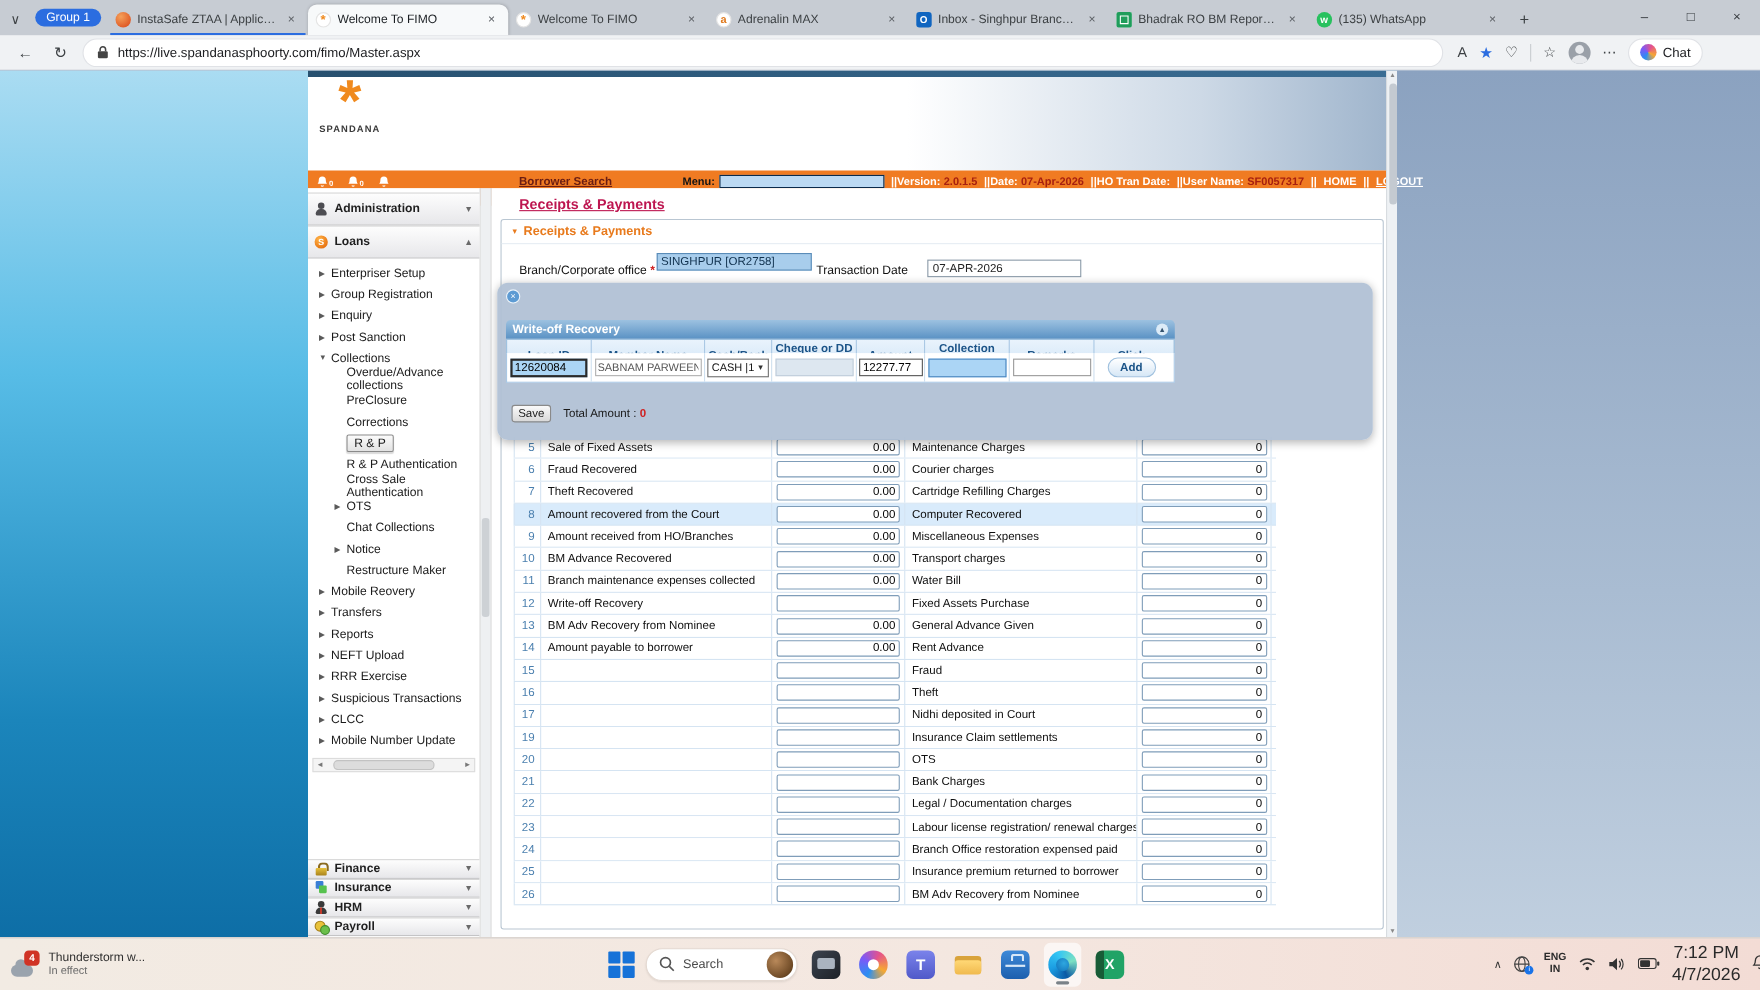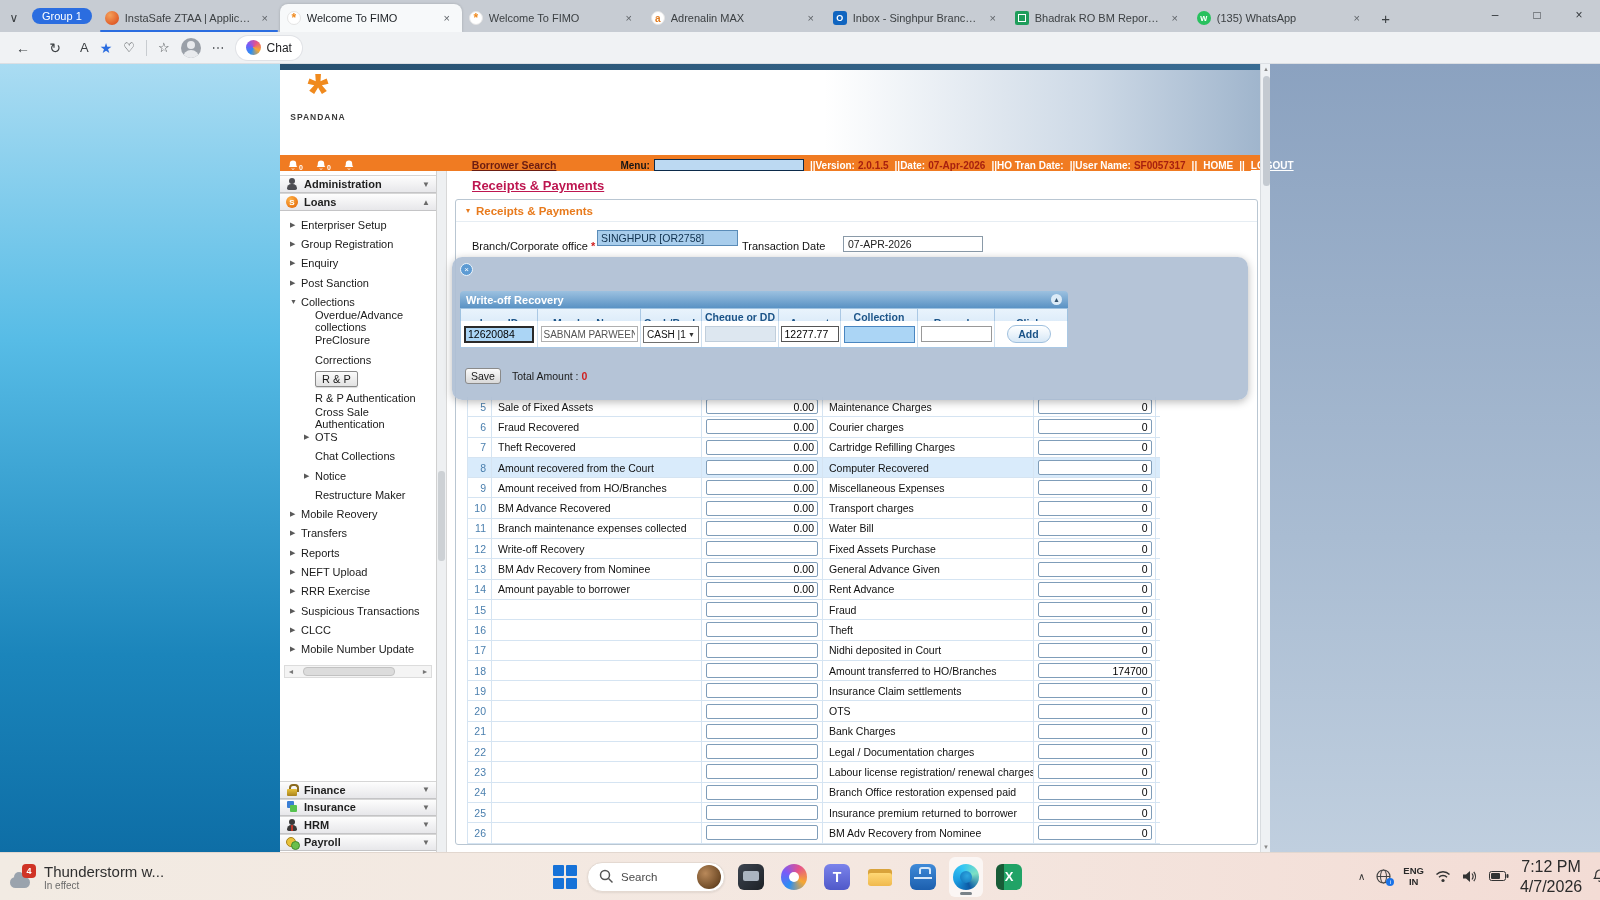--- a/index.html
+++ b/index.html
@@ -62,21 +62,21 @@
   .bs-link{margin-left:118px;color:#6b1d12;text-decoration:underline;font-size:10.5px}
   .menu-lab{margin-left:64px;color:#151515}
   .menu-input{margin-left:4px;width:150px;height:12px;background:#bcd9f2;border:1px solid #0b2a4a}
   .mseg{margin-left:6px}
   .mval{color:#a7200f;margin-left:3px}
   .mwhite{color:#fff}
   .logout-link{text-decoration:underline}
 
   
   .sidebar{position:absolute;left:0;top:107px;width:157px;height:681px;background:#fff;border-right:1px solid #d0d0d0;padding-top:4px;overflow:hidden}
-  .acc{height:18px;display:flex;align-items:center;gap:6px;padding:0 6px;background:linear-gradient(180deg,#fdfdfd,#e7e7ea);border-top:1px solid #d6d6d6;border-bottom:1px solid #c4c4c6;font-weight:bold;color:#1f1f1f;font-size:11px}
+  .acc{height:30px;display:flex;align-items:center;gap:6px;padding:0 6px;background:linear-gradient(180deg,#fdfdfd,#e7e7ea);border-top:1px solid #d6d6d6;border-bottom:1px solid #c4c4c6;font-weight:bold;color:#1f1f1f;font-size:11px}
   .acc-label{flex:1}
   .acc-chev{color:#6a6a6a;font-size:8px}
   .side-items{margin-top:4px}
   .side-item{height:19.3px;display:flex;align-items:center;padding-left:10px;font-size:11px;color:#1a1a1a;cursor:default}
   .side-item.l2{padding-left:24px}
   .side-item .tri{width:11px;flex:none;color:#5a5a5a;font-size:7px}
   .side-item.ar .tri::before{content:"▶"}
   .side-item.ad .tri::before{content:"▼"}
   .side-item.sel .side-label{border:1px solid #8a8a8a;background:linear-gradient(#fbfbfb,#e2e2e2);padding:1px 6px;border-radius:2px;box-shadow:0 1px 1px rgba(0,0,0,.15)}
   .hscroll{margin:6px 4px 0 4px;height:13px;border:1px solid #dcdcdc;background:#f4f4f4;display:flex;align-items:center}
@@ -162,21 +162,21 @@
   .pgsb-up{top:0}.pgsb-down{bottom:0}
   .pgsb-thumb{position:absolute;left:1.5px;top:12px;width:7px;height:110px;background:#c4cad1;border-radius:4px}
 
   
   .taskbar{position:absolute;left:0;top:852px;width:1600px;height:48px;background:linear-gradient(90deg,#f2ebe3 0%,#f4e7e0 55%,#f3dcd5 100%);border-top:1px solid #e2d7cf}
   .weather{position:absolute;left:10px;top:0;height:100%;display:flex;align-items:center;gap:8px}
   .weather-ico{width:26px;height:26px;position:relative}
   .weather-cloud{position:absolute;left:0;bottom:2px;width:20px;height:11px;background:#9aa3ad;border-radius:6px}
   .weather-cloud::before{content:"";position:absolute;left:4px;top:-5px;width:10px;height:10px;border-radius:50%;background:#9aa3ad}
   .weather-badge{position:absolute;right:0;top:0;width:14px;height:14px;border-radius:4px;background:#d03325;color:#fff;font-size:9px;font-weight:bold;display:flex;align-items:center;justify-content:center}
-  .weather-t1{font-size:15px;color:#2e2e2e}
+  .weather-t1{font-size:11px;color:#2e2e2e}
   .weather-t2{font-size:10px;color:#6a6a6a}
   .tb-center{position:absolute;left:552px;top:0;height:100%;display:flex;align-items:center;gap:9px}
   .win-start{width:26px;height:26px;display:grid;grid-template-columns:11px 11px;grid-template-rows:11px 11px;gap:2px;align-content:center;justify-content:center}
   .win-start span{background:#1672d8;border-radius:1px}
   .search-pill{width:138px;height:30px;border-radius:15px;background:#fff;border:1px solid #e4d9d1;display:flex;align-items:center;gap:7px;padding:0 3px 0 11px;box-shadow:0 1px 2px rgba(0,0,0,.08)}
   .search-text{flex:1;color:#4a4a4a;font-size:11.5px}
   .search-img{width:24px;height:24px;border-radius:50%;background:radial-gradient(circle at 35% 35%,#b9895a,#6e4a26 70%,#3e2a12)}
   .tb-app{width:34px;height:40px;display:flex;align-items:center;justify-content:center;position:relative}
   .tb-app.active{background:rgba(255,255,255,.65);border-radius:6px}
   .tb-app.active::after{content:"";position:absolute;left:11px;bottom:2px;width:12px;height:3px;border-radius:2px;background:#7a8288}
@@ -252,20 +252,27 @@
     <div class="win-controls">
       <span class="winbtn">–</span>
       <span class="winbtn">□</span>
       <span class="winbtn">×</span>
     </div>
   </div>
 
   <div class="addrbar">
     <span class="nav-ico">←</span>
     <span class="nav-ico">↻</span>
+    <div class="urlbox">
+      <svg width="11" height="13">
+          <rect x="1" y="5.5" width="9" height="6.5" rx="1.2" fill="#444"></rect>
+          <path d="M3 5.5V4a2.5 2.5 0 0 1 5 0v1.5" fill="none" stroke="#444" stroke-width="1.4"></path>
+        </svg>
+      <span class="url-text">https://live.spandanasphoorty.com/fimo/Master.aspx</span>
+    </div>
     <div class="addr-right">
       <span class="ai">A</span>
       <span class="star-blue">★</span>
       <span class="ai">♡</span>
       <span class="addr-sep"></span>
       <span class="ai">☆</span>
       <span class="avatar"></span>
       <span class="ai">⋯</span>
       <div class="chat-pill">
         <span class="copilot-dot"></span>
@@ -614,31 +621,20 @@
             </div>
             <div class="trow">
               <div class="c-no">17</div>
               <div class="c-rlabel"></div>
               <div class="c-rinput">
                 <input style="">
               </div>
               <div class="c-plabel">Nidhi deposited in Court</div>
               <div class="c-pinput">
                 <input value="0" style="">
-              </div>
-            </div>
-            <div class="trow">
-              <div class="c-no">18</div>
-              <div class="c-rlabel"></div>
-              <div class="c-rinput">
-                <input style="">
-              </div>
-              <div class="c-plabel">Amount transferred to HO/Branches</div>
-              <div class="c-pinput">
-                <input value="174700" style="">
               </div>
             </div>
             <div class="trow">
               <div class="c-no">19</div>
               <div class="c-rlabel"></div>
               <div class="c-rinput">
                 <input style="">
               </div>
               <div class="c-plabel">Insurance Claim settlements</div>
               <div class="c-pinput">

